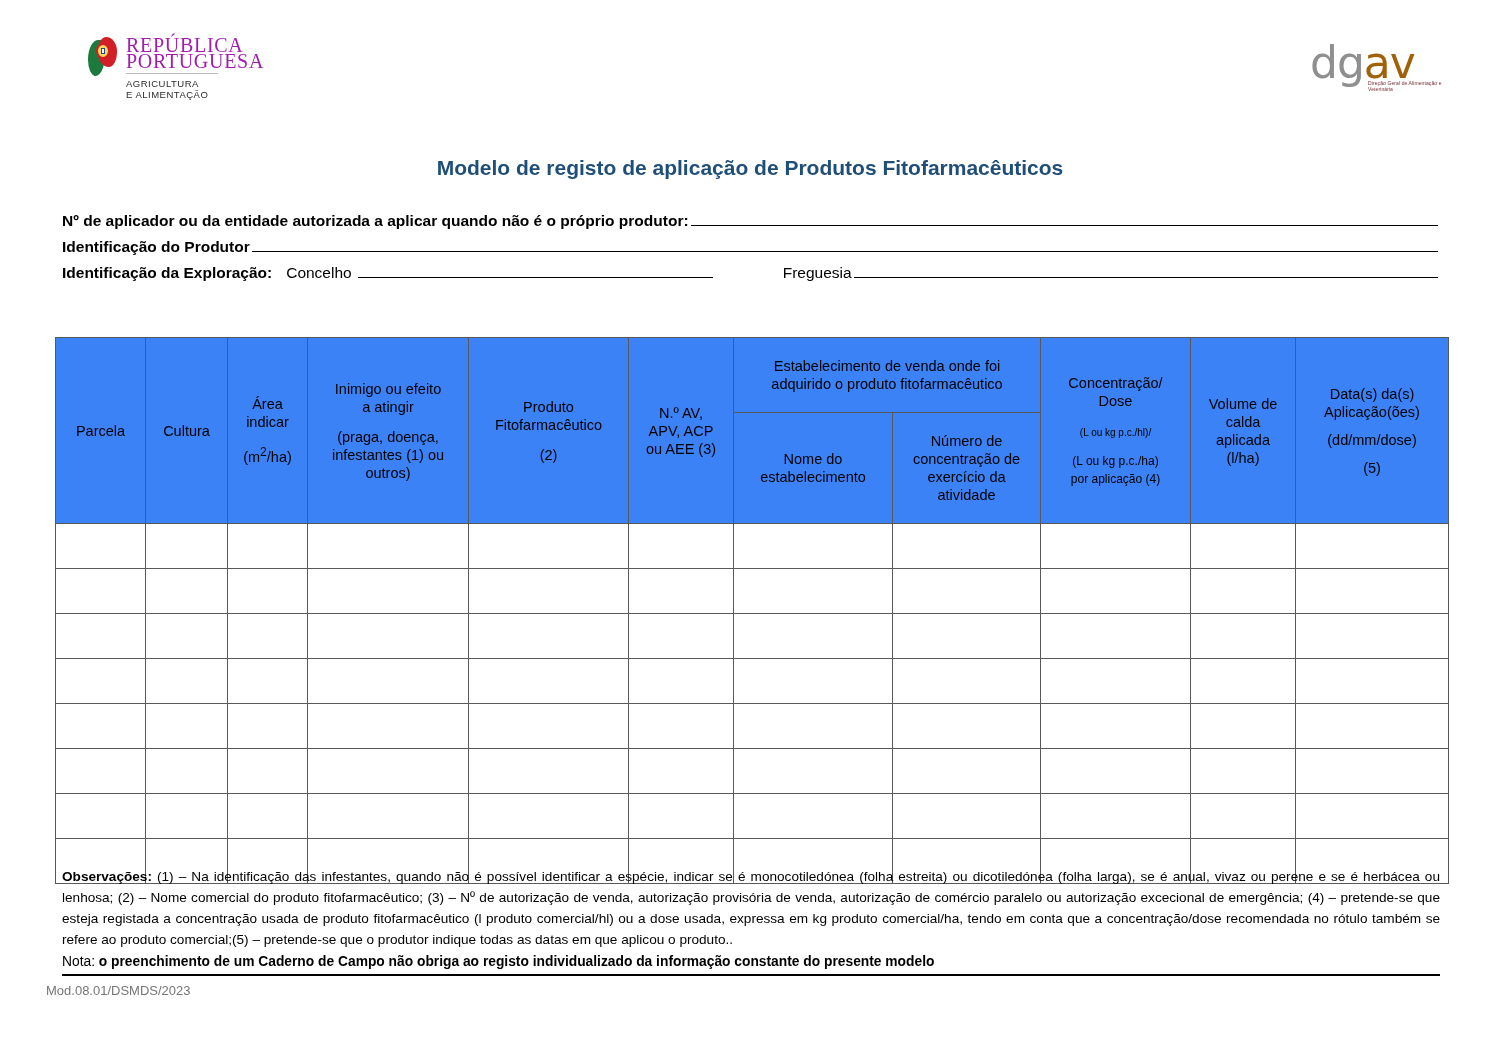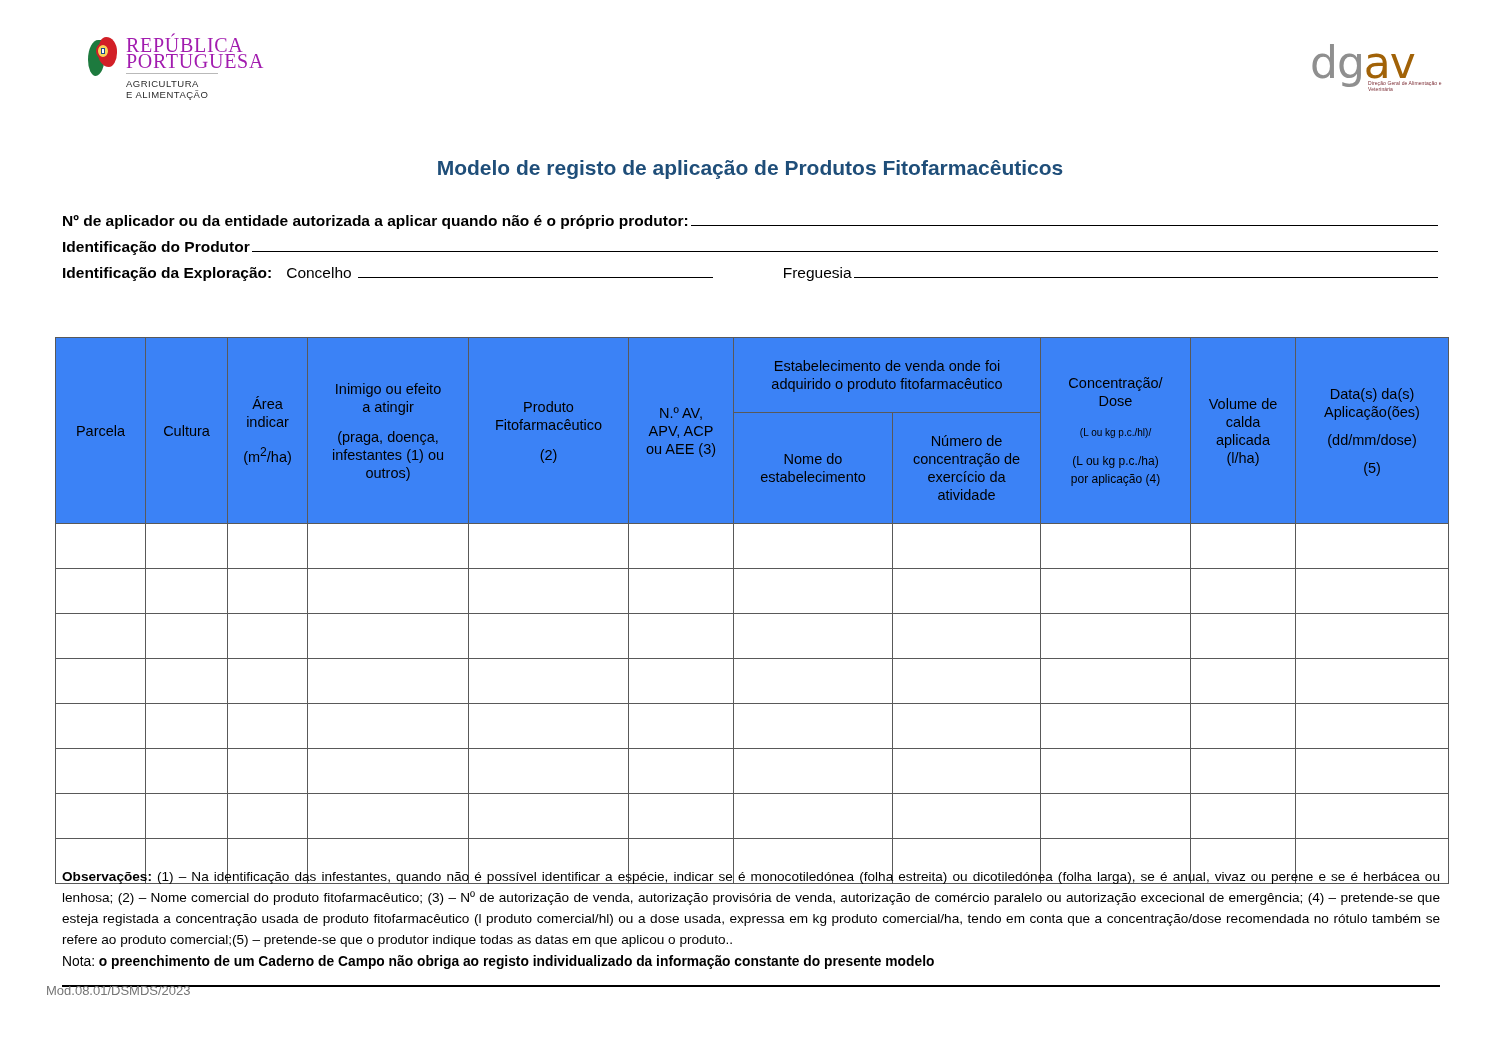--- a/index.html
+++ b/index.html
@@ -218,21 +218,21 @@
     text-align: justify;
   }
   .obs b { font-weight: bold; }
 
   .nota {
     position: absolute;
     left: 62px;
     top: 954px;
     width: 1378px;
     font-size: 13.8px;
-    padding-bottom: 16px;
+    padding-bottom: 5px;
     border-bottom: 2px solid #000;
   }
   .nota .nota-label { font-weight: normal; }
   .nota .nota-text  { font-weight: bold; }
 
   .modcode {
     position: absolute;
     left: 46px;
     top: 983px;
     font-size: 13px;

